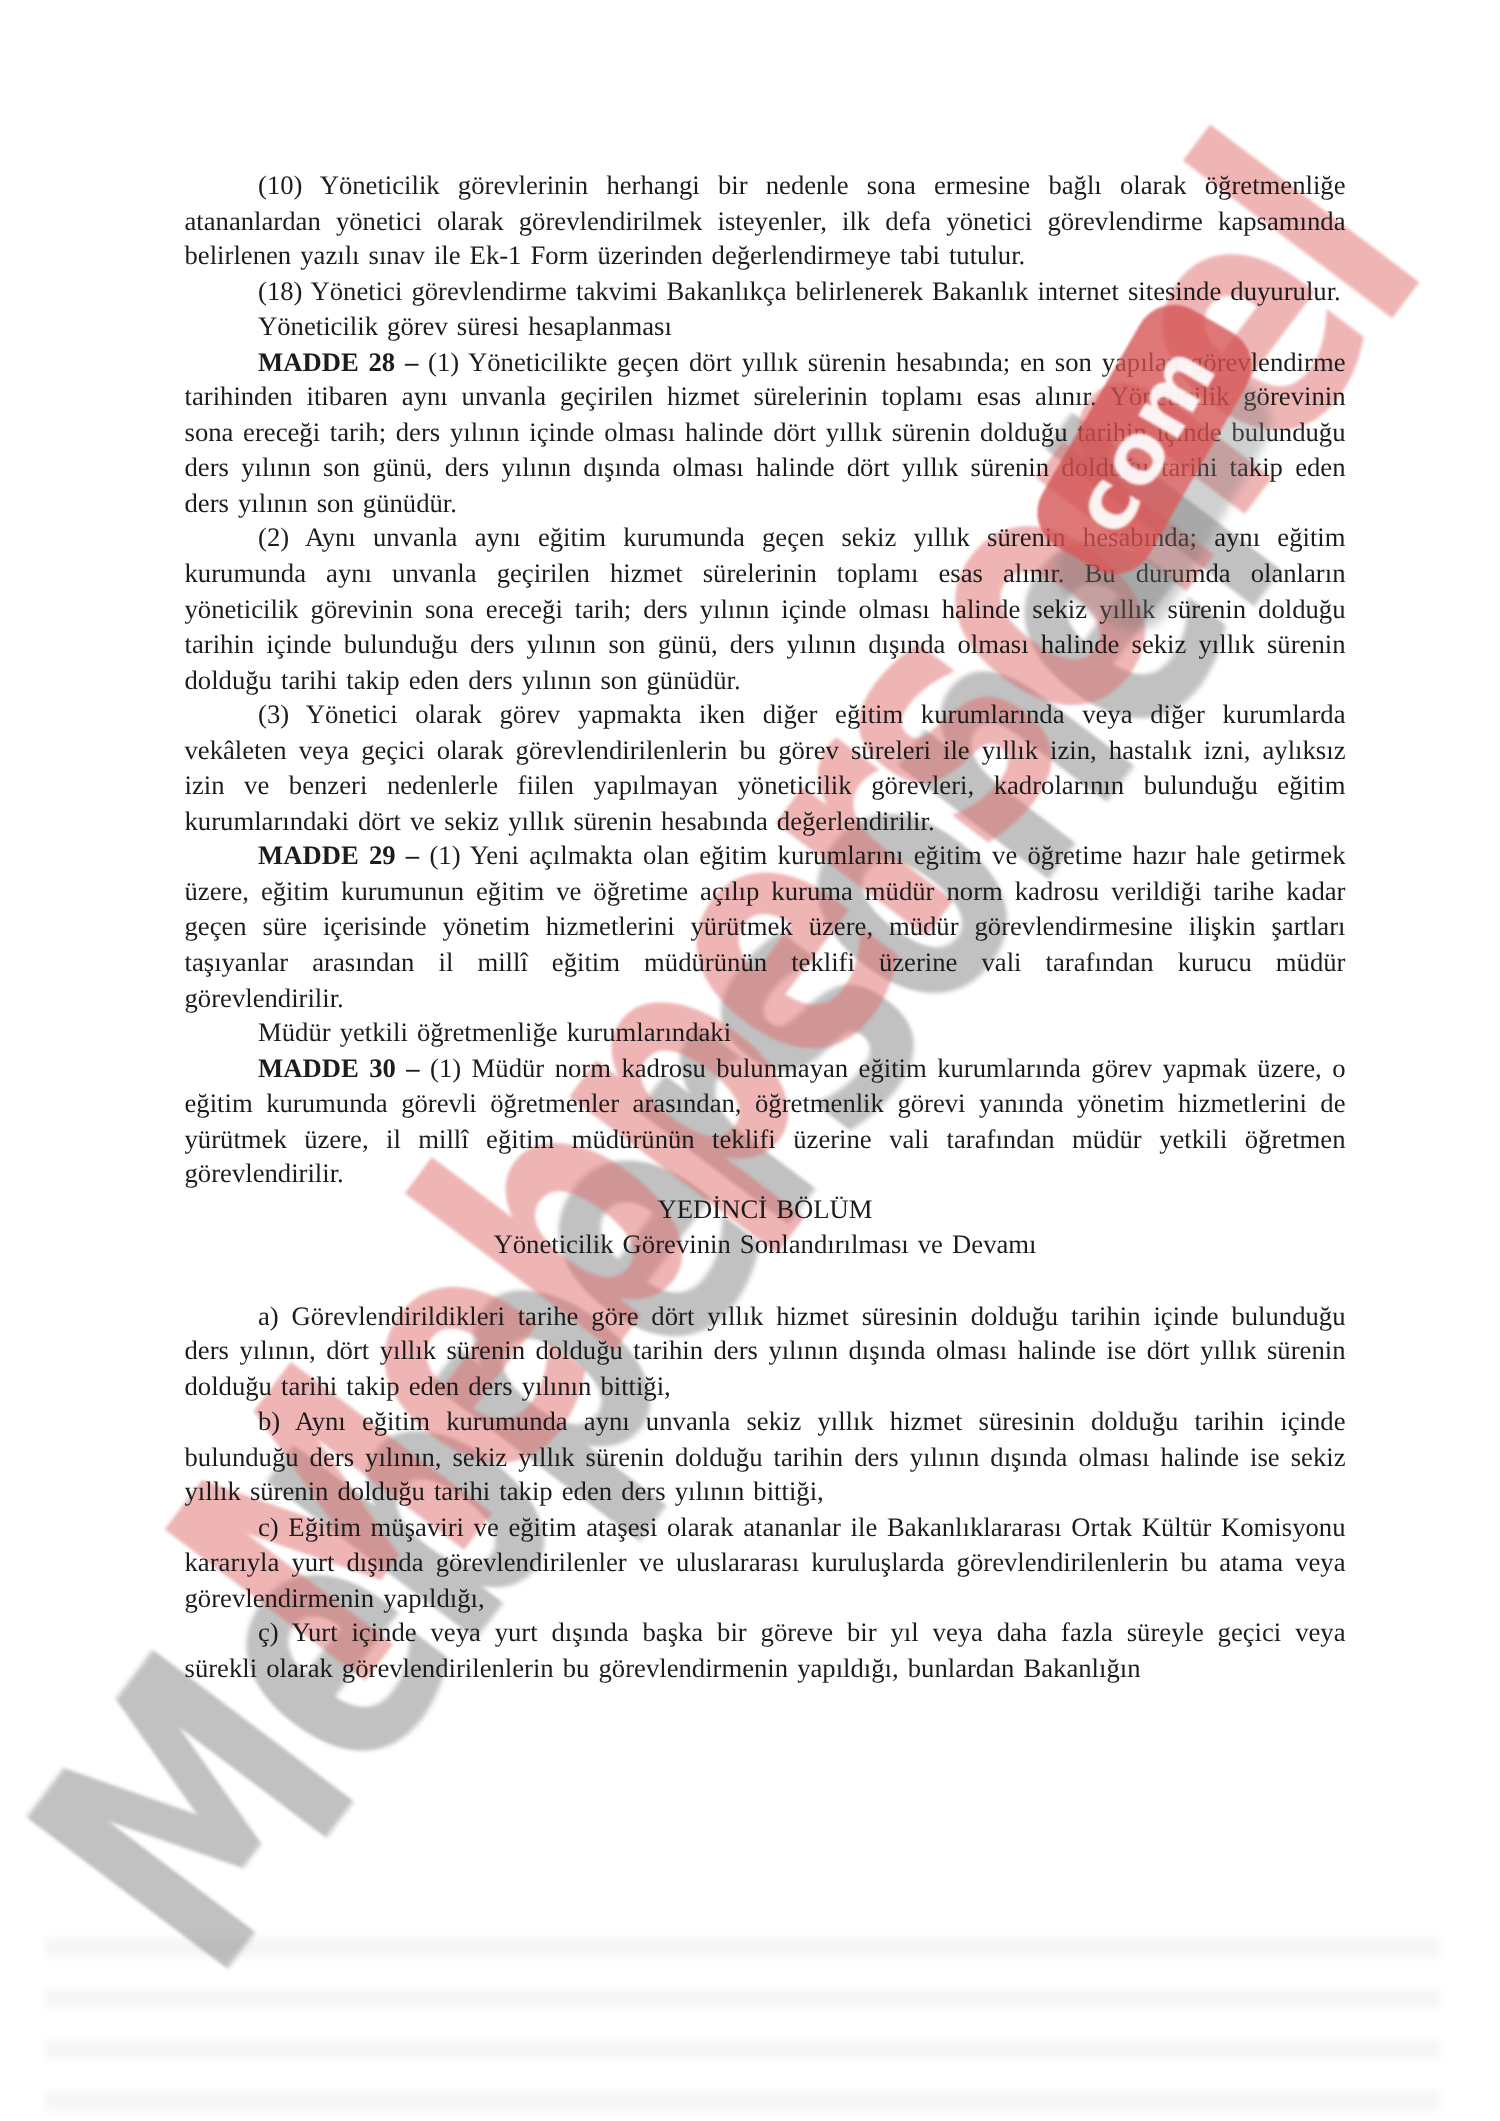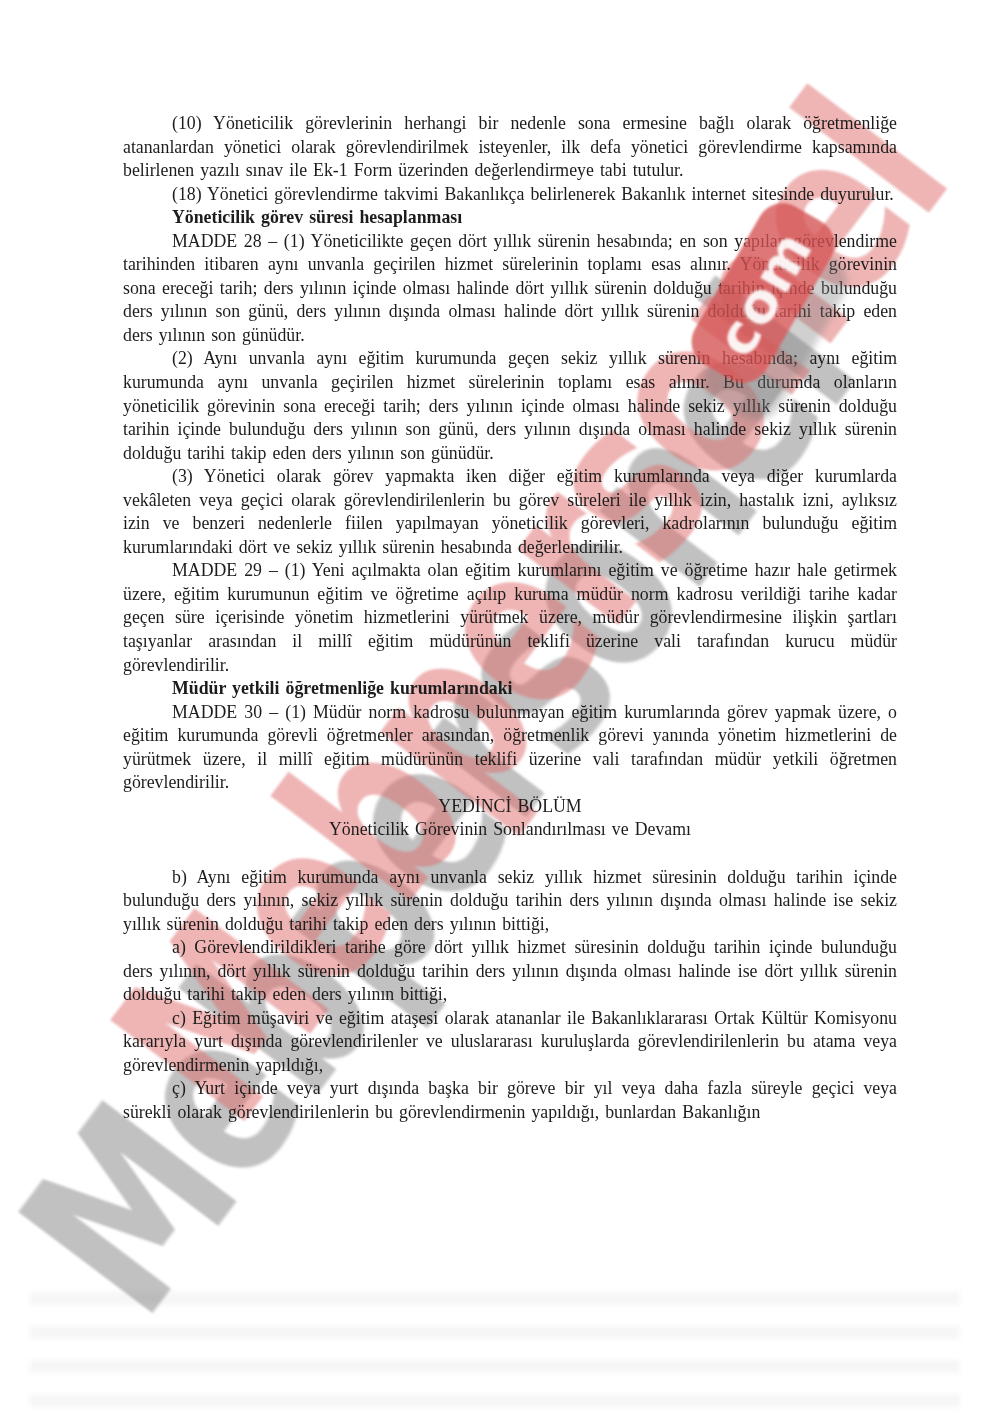--- a/index.html
+++ b/index.html
@@ -14,24 +14,24 @@
   .doc {
     position: absolute;
     left: 123px; top: 112px;
     width: 774px;
     font-size: 17.8px;
     line-height: 23.55px;
     color: #1c1c1c;
     z-index: 3;
   }
   .doc p { margin: 0; text-align: justify; text-indent: 49px; word-spacing: 1.6px; }
-  .doc p.h { font-weight: 700; text-align: left; }
+  .doc p.h { font-weight: 400; text-align: left; }
   .doc p.hc { text-align: center; text-indent: 0; font-weight: 400; }
   .doc .sp { height: 23.55px; }
-  .doc b { font-weight: 400; }
+  .doc b { font-weight: 700; }
 
   
   .wm-layer { position: absolute; inset: 0; overflow: hidden; pointer-events: none; }
   .wm-text {
     position: absolute;
     left: 530px; top: 610px;
     transform: translate(-50%, -50%) rotate(-53deg);
     white-space: nowrap;
     z-index: 2;
   }
@@ -99,17 +99,17 @@
     <p class="h"><span>Yöneticilik görev süresi hesaplanması</span></p>
     <p><b>MADDE 28 –</b><span> (1) Yöneticilikte geçen dört yıllık sürenin hesabında; en son yapılan görevlendirme tarihinden itibaren aynı unvanla geçirilen hizmet sürelerinin toplamı esas alınır. Yöneticilik görevinin sona ereceği tarih; ders yılının içinde olması halinde dört yıllık sürenin dolduğu tarihin içinde bulunduğu ders yılının son günü, ders yılının dışında olması halinde dört yıllık sürenin dolduğu tarihi takip eden ders yılının son günüdür.</span></p>
     <p><span>(2) Aynı unvanla aynı eğitim kurumunda geçen sekiz yıllık sürenin hesabında; aynı eğitim kurumunda aynı unvanla geçirilen hizmet sürelerinin toplamı esas alınır. Bu durumda olanların yöneticilik görevinin sona ereceği tarih; ders yılının içinde olması halinde sekiz yıllık sürenin dolduğu tarihin içinde bulunduğu ders yılının son günü, ders yılının dışında olması halinde sekiz yıllık sürenin dolduğu tarihi takip eden ders yılının son günüdür.</span></p>
     <p><span>(3) Yönetici olarak görev yapmakta iken diğer eğitim kurumlarında veya diğer kurumlarda vekâleten veya geçici olarak görevlendirilenlerin bu görev süreleri ile yıllık izin, hastalık izni, aylıksız izin ve benzeri nedenlerle fiilen yapılmayan yöneticilik görevleri, kadrolarının bulunduğu eğitim kurumlarındaki dört ve sekiz yıllık sürenin hesabında değerlendirilir.</span></p>
     <p><b>MADDE 29 –</b><span> (1) Yeni açılmakta olan eğitim kurumlarını eğitim ve öğretime hazır hale getirmek üzere, eğitim kurumunun eğitim ve öğretime açılıp kuruma müdür norm kadrosu verildiği tarihe kadar geçen süre içerisinde yönetim hizmetlerini yürütmek üzere, müdür görevlendirmesine ilişkin şartları taşıyanlar arasından il millî eğitim müdürünün teklifi üzerine vali tarafından kurucu müdür görevlendirilir.</span></p>
     <p class="h"><span>Müdür yetkili öğretmenliğe kurumlarındaki</span></p>
     <p><b>MADDE 30 –</b><span> (1) Müdür norm kadrosu bulunmayan eğitim kurumlarında görev yapmak üzere, o eğitim kurumunda görevli öğretmenler arasından, öğretmenlik görevi yanında yönetim hizmetlerini de yürütmek üzere, il millî eğitim müdürünün teklifi üzerine vali tarafından müdür yetkili öğretmen görevlendirilir.</span></p>
     <p class="hc"><span>YEDİNCİ BÖLÜM</span></p>
     <p class="hc"><span>Yöneticilik Görevinin Sonlandırılması ve Devamı</span></p>
     <div class="sp"></div>
+    <p><span>a) Görevlendirildikleri tarihe göre dört yıllık hizmet süresinin dolduğu tarihin içinde bulunduğu ders yılının, dört yıllık sürenin dolduğu tarihin ders yılının dışında olması halinde ise dört yıllık sürenin dolduğu tarihi takip eden ders yılının bittiği,</span></p>
     <p><span>b) Aynı eğitim kurumunda aynı unvanla sekiz yıllık hizmet süresinin dolduğu tarihin içinde bulunduğu ders yılının, sekiz yıllık sürenin dolduğu tarihin ders yılının dışında olması halinde ise sekiz yıllık sürenin dolduğu tarihi takip eden ders yılının bittiği,</span></p>
-    <p><span>a) Görevlendirildikleri tarihe göre dört yıllık hizmet süresinin dolduğu tarihin içinde bulunduğu ders yılının, dört yıllık sürenin dolduğu tarihin ders yılının dışında olması halinde ise dört yıllık sürenin dolduğu tarihi takip eden ders yılının bittiği,</span></p>
     <p><span>c) Eğitim müşaviri ve eğitim ataşesi olarak atananlar ile Bakanlıklararası Ortak Kültür Komisyonu kararıyla yurt dışında görevlendirilenler ve uluslararası kuruluşlarda görevlendirilenlerin bu atama veya görevlendirmenin yapıldığı,</span></p>
     <p><span>ç) Yurt içinde veya yurt dışında başka bir göreve bir yıl veya daha fazla süreyle geçici veya sürekli olarak görevlendirilenlerin bu görevlendirmenin yapıldığı, bunlardan Bakanlığın</span></p>
   </div>
 
 </body></html>

